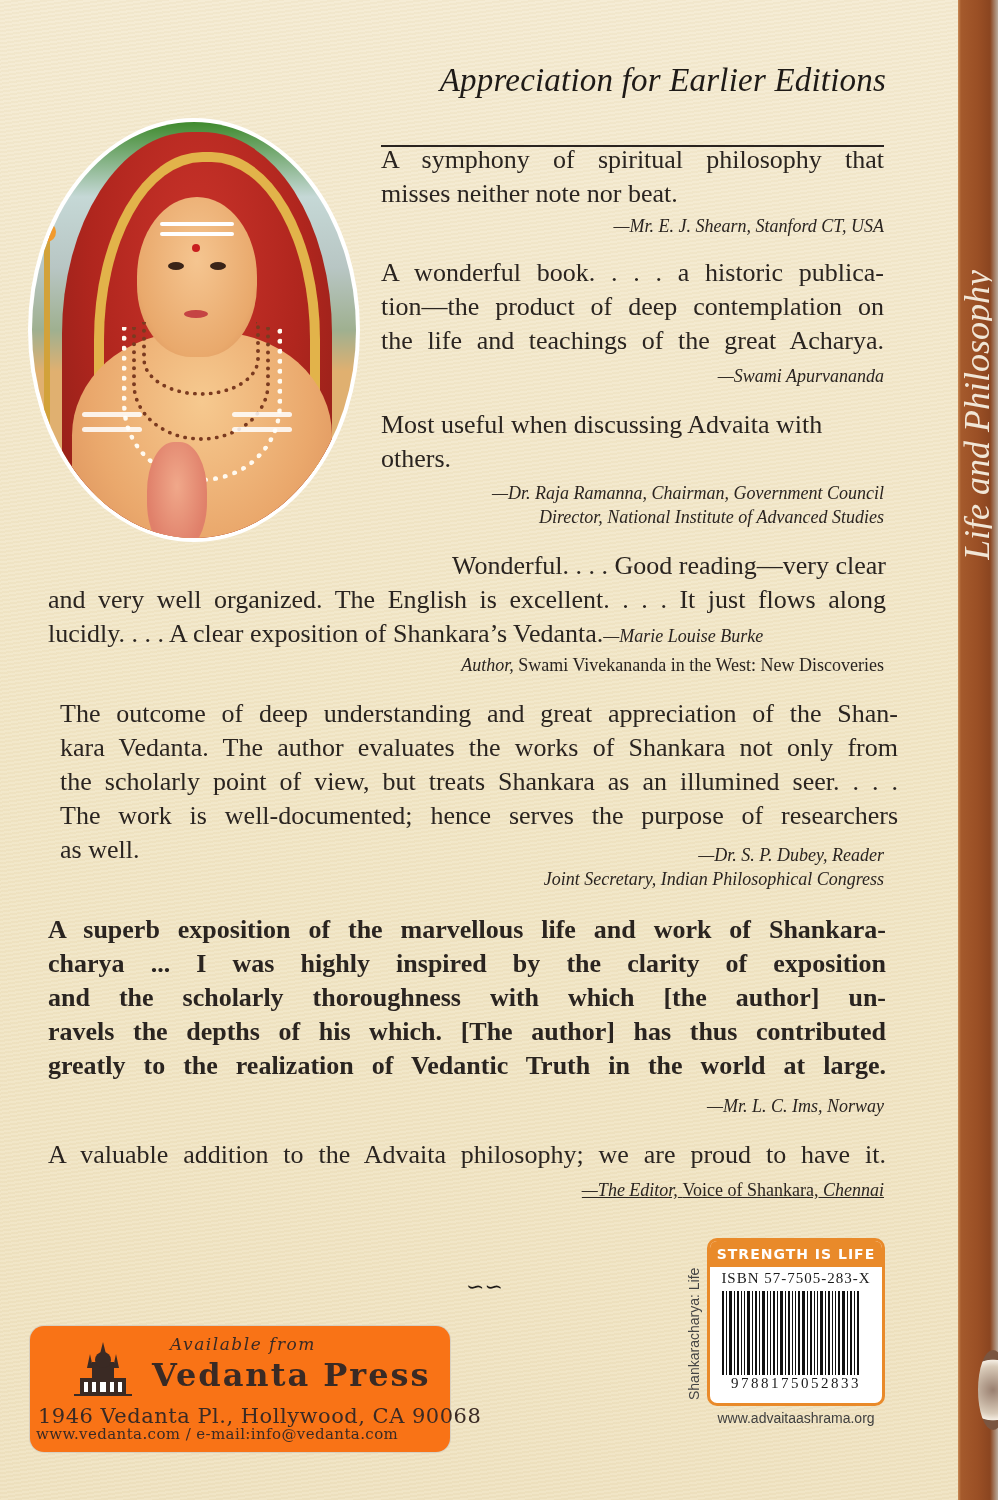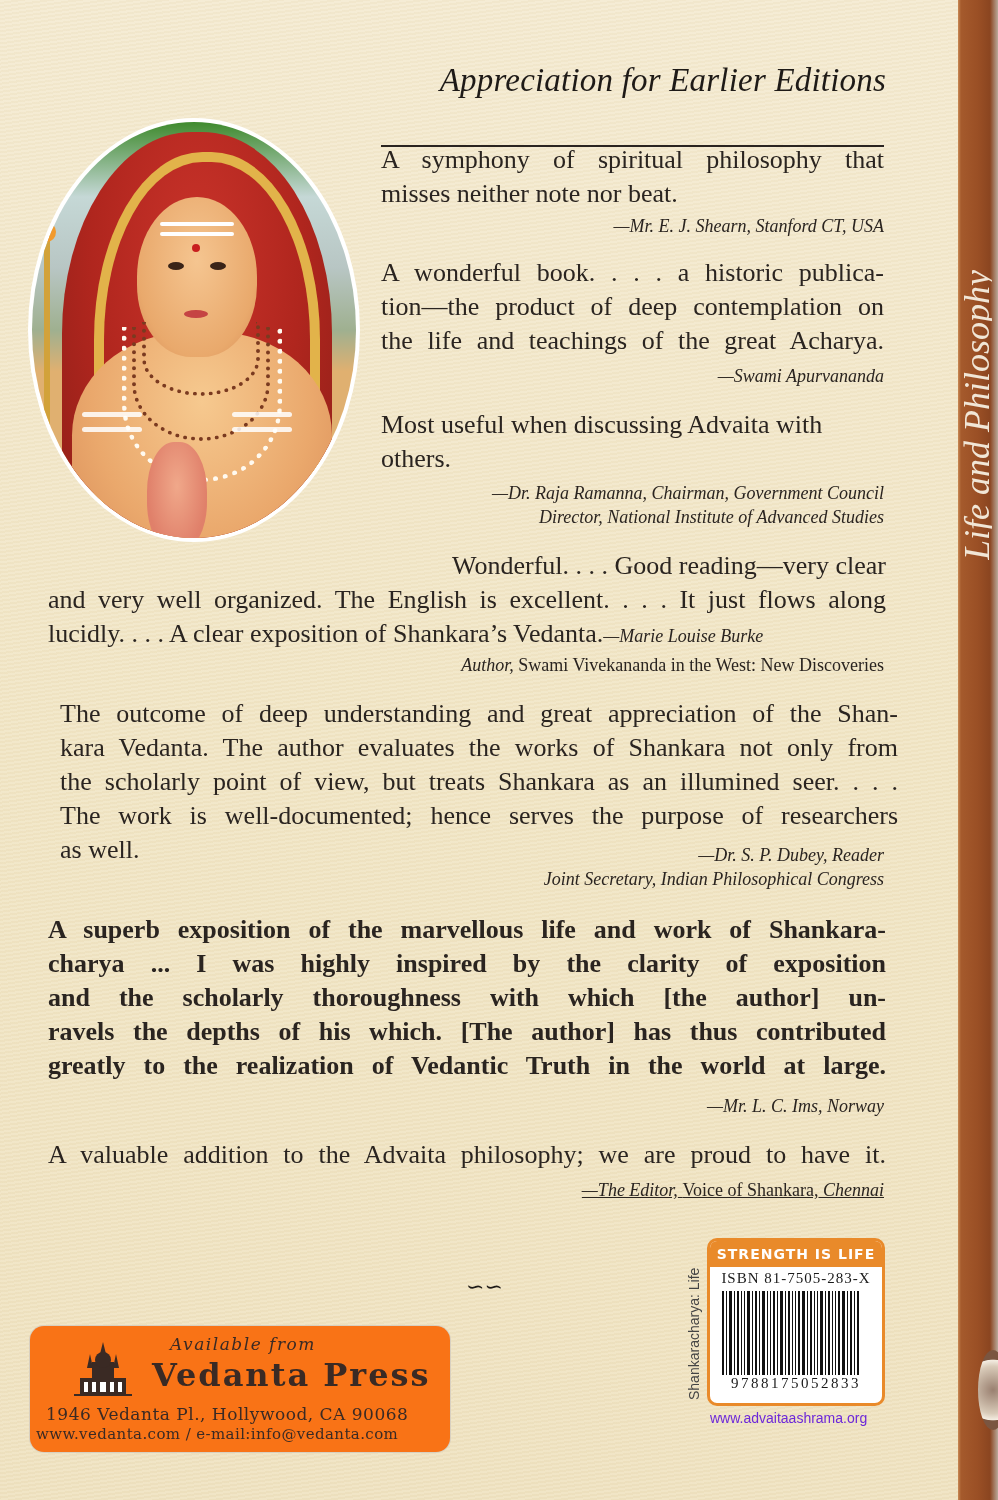--- a/index.html
+++ b/index.html
@@ -75,21 +75,21 @@
 
   .ornament { position: absolute; left: 466px; top: 1274px; font-size: 22px; color: #1e1a17; }
 
   .label {
     position: absolute; left: 30px; top: 1326px; width: 420px; height: 126px;
     background: #f97316; border-radius: 14px; box-shadow: 0 0 0 1px #d8d0c0;
     font-family: "DejaVu Serif", serif; color: #3a2a24;
   }
   .label .avail { position: absolute; left: 140px; top: 8px; font-style: italic; font-size: 17px; letter-spacing: 1.5px; }
   .label .press { position: absolute; left: 122px; top: 30px; font-size: 32px; font-weight: bold; letter-spacing: 2px; }
-  .label .addr { position: absolute; left: 16px; top: 78px; font-size: 17px; letter-spacing: 0.5px; white-space: nowrap; }
+  .label .addr { position: absolute; left: 8px; top: 78px; font-size: 21px; letter-spacing: 0.5px; white-space: nowrap; }
   .label .web { position: absolute; left: 6px; top: 99px; font-size: 15px; letter-spacing: 0.4px; white-space: nowrap; }
   .temple { position: absolute; left: 42px; top: 14px; width: 62px; height: 58px; }
 
   .barcode-box {
     position: absolute; left: 707px; top: 1238px; width: 172px; height: 162px;
     background: #fff; border: 3px solid #e98a2a; border-radius: 10px; overflow: hidden;
   }
   .barcode-banner {
     height: 26px; background: #e98a2a; color: #fff; font-family: "DejaVu Sans", sans-serif;
     font-weight: bold; font-size: 14px; text-align: center; line-height: 26px; letter-spacing: 1px;
@@ -97,22 +97,22 @@
   .isbn { font-size: 15px; text-align: center; margin-top: 3px; letter-spacing: 1px; color: #1a1a1a; white-space: nowrap; }
   .bars { position: absolute; left: 12px; top: 50px; width: 148px; height: 90px; display: flex; align-items: stretch; }
   .bars span { display: block; background: #111; margin-right: 2px; }
   .ean { position: absolute; left: 6px; top: 134px; width: 160px; font-size: 15px; letter-spacing: 2.5px; color: #1a1a1a;
     background: #fff; text-align: center; white-space: nowrap; }
   .side-title {
     position: absolute; left: 686px; top: 1250px; width: 22px; height: 150px;
     writing-mode: vertical-rl; transform: rotate(180deg);
     font-family: "Liberation Sans", sans-serif; font-size: 14px; color: #444; white-space: nowrap; text-align: left;
   }
-  .site { position: absolute; left: 710px; top: 1410px; width: 172px; text-align: left;
-    font-family: "Liberation Sans", sans-serif; font-size: 14px; color: #6d28d9; }
+  .site { position: absolute; left: 710px; top: 1410px; width: 172px; text-align: center;
+    font-family: "Liberation Sans", sans-serif; font-size: 14px; color: #404040; }
 </style>
 </head>
 <body>
 
 <div class="paper"></div>
 <div class="spine"></div>
 <div class="spine-text">Life and Philosophy</div>
 <div class="spine-emblem"></div>
 
 <div class="heading">Appreciation for Earlier Editions</div>
@@ -237,21 +237,21 @@
   </svg>
   <div class="avail">Available from</div>
   <div class="press">Vedanta Press</div>
   <div class="addr">1946 Vedanta Pl., Hollywood, CA 90068</div>
   <div class="web">www.vedanta.com / e-mail:info@vedanta.com</div>
 </div>
 
 <div class="side-title">Shankaracharya: Life</div>
 <div class="barcode-box">
   <div class="barcode-banner">STRENGTH IS LIFE</div>
-  <div class="isbn">ISBN  81-7505-283-X</div>
+  <div class="isbn">ISBN  57-7505-283-X</div>
   <div class="bars">
     <span style="width:2px"></span>
       <span style="width:1px"></span>
       <span style="width:3px"></span>
       <span style="width:1px"></span>
     <span style="width:2px"></span>
       <span style="width:1px"></span>
       <span style="width:1px"></span>
       <span style="width:3px"></span>
     <span style="width:1px"></span>

